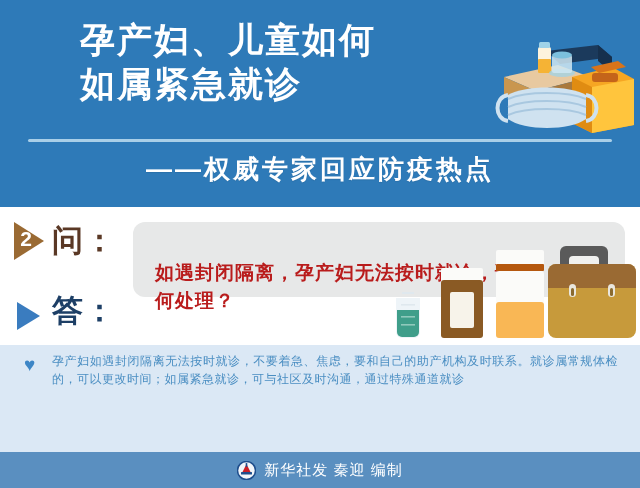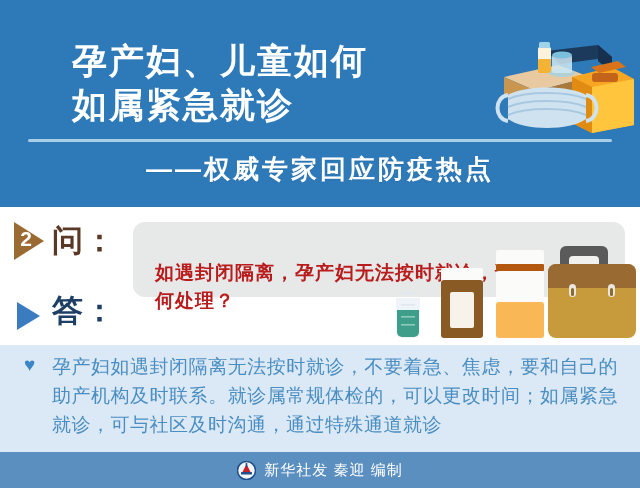--- a/index.html
+++ b/index.html
@@ -9,21 +9,21 @@
     background:#ffffff;
   }
   .poster{position:relative;width:640px;height:488px;overflow:hidden;background:#fff;}
 
   
   .header{
     position:absolute;left:0;top:0;width:640px;height:207px;
     background:#2e7ab8;overflow:hidden;
   }
   .title-block{
-    position:absolute;left:72px;top:18px;width:420px;margin-top:21px;
+    position:absolute;left:80px;top:18px;width:420px;
   }
   .title-line{
     color:#ffffff;font-weight:bold;font-size:35px;line-height:44px;
     letter-spacing:2px;white-space:nowrap;
   }
   .divider{
     position:absolute;left:28px;top:139px;width:584px;height:3px;
     background:#a9cfe8;border-radius:2px;
   }
   .subtitle{
@@ -83,21 +83,21 @@
   .answer{
     position:absolute;left:0;top:345px;width:640px;height:107px;
     background:#dbe8f5;
   }
   .heart{
     position:absolute;left:24px;top:10px;width:20px;height:20px;
     color:#3d86c6;font-size:19px;line-height:20px;
   }
   .answer-text{
     position:absolute;left:52px;top:7px;width:566px;
-    color:#4a8ec2;font-size:19px;line-height:29px;letter-spacing:.5px;
+    color:#4a8ec2;font-size:12px;line-height:18px;letter-spacing:.5px;
     text-align:justify;
   }
 
   
   .footer{
     position:absolute;left:0;top:452px;width:640px;height:36px;
     background:#5a8fc0;display:flex;align-items:center;justify-content:center;
   }
   .logo{width:19px;height:19px;margin-right:8px;}
   .footer-text{

